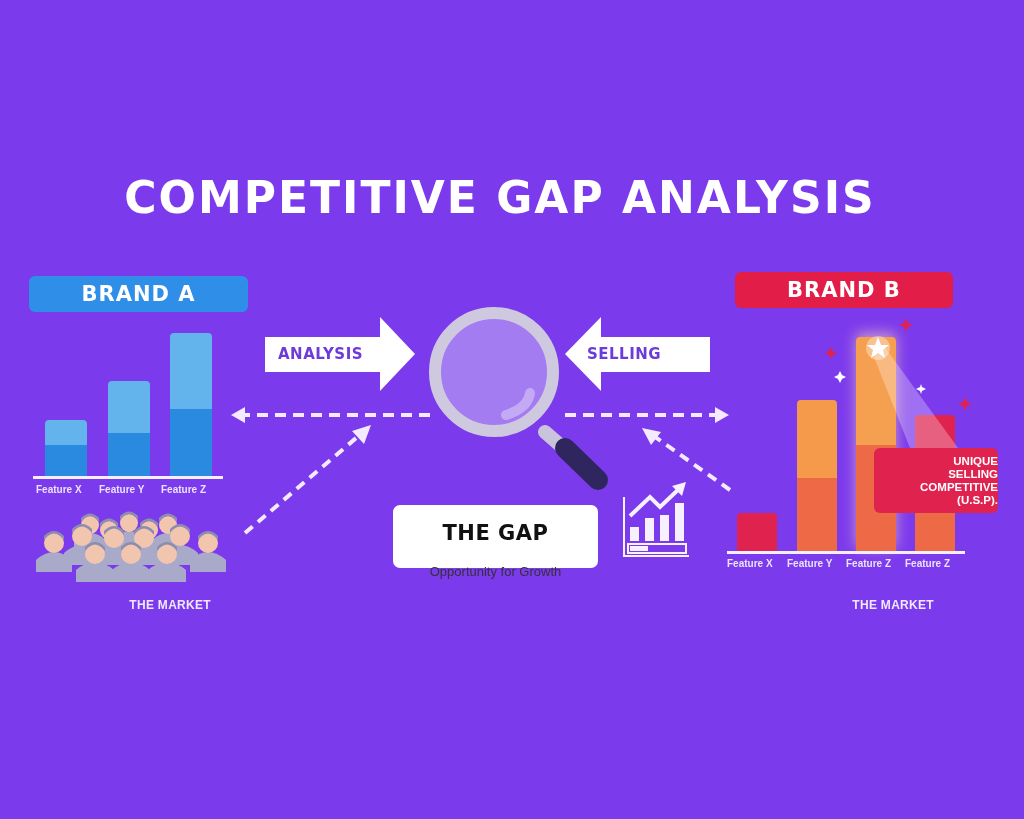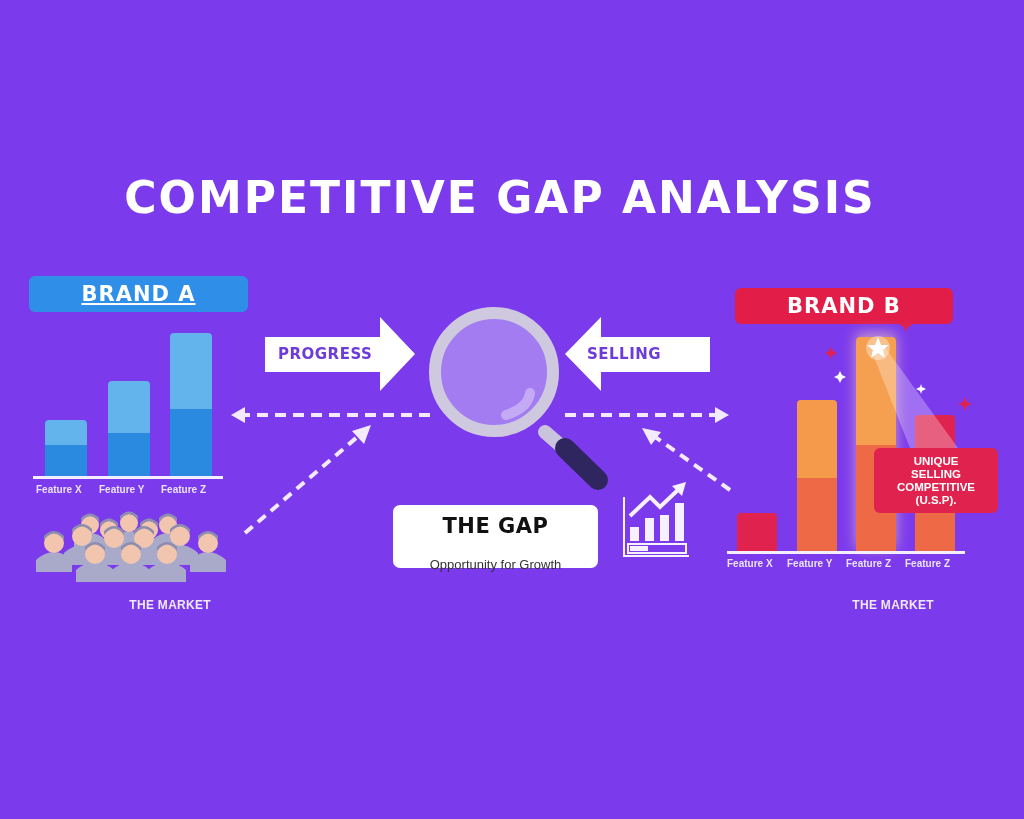--- a/index.html
+++ b/index.html
@@ -13,44 +13,44 @@
   .title {
     left: 0; top: 172px; width: 1000px; text-align: center;
     color: #ffffff; font-weight: 700; font-size: 44px; letter-spacing: 2px;
     font-family: "DejaVu Sans", sans-serif;
   }
   .brand-label {
     height: 36px; border-radius: 6px; color: #fff; font-weight: 700;
     font-size: 21px; letter-spacing: 1px; display: flex; align-items: center; justify-content: center;
     font-family: "DejaVu Sans", sans-serif;
   }
-  .brand-a { left: 29px; top: 276px; width: 219px; background: #2f8ee8; text-decoration: underline; }
-  .brand-b { left: 735px; top: 288px; width: 218px; background: #e11d48; }
+  .brand-a { left: 29px; top: 276px; width: 219px; background: #2f8ee8; }
+  .brand-b { left: 735px; top: 272px; width: 218px; background: #e11d48; }
 
   .bar { position: absolute; border-radius: 4px 4px 0 0; overflow: hidden; }
   .bar .top, .bar .bot { position: absolute; left: 0; right: 0; }
   .baseline { position: absolute; height: 3px; background: #f4efff; }
   .feat { position: absolute; color: #eae2ff; font-size: 10px; font-weight: 700; text-align: left; width: 60px; }
   .market { position: absolute; color: #efe8ff; font-size: 12px; font-weight: 700; text-align: right; width: 160px; letter-spacing: 0.3px; }
 
   .gap-box {
     left: 393px; top: 505px; width: 205px; height: 63px; background: #fff; border-radius: 7px;
     text-align: center;
   }
-  .gap-title { margin-top: 9px; font-size: 21px; font-weight: 700; color: #111; font-family: "DejaVu Sans", sans-serif; letter-spacing: 0.5px; }
+  .gap-title { margin-top: 16px; font-size: 21px; font-weight: 700; color: #111; font-family: "DejaVu Sans", sans-serif; letter-spacing: 0.5px; }
   .gap-sub { margin-top: 19px; font-size: 13px; color: #333; }
 
   .arrow-label {
     position: absolute; font-weight: 700; font-size: 15px; color: #6d3bd8;
     letter-spacing: 0.5px; font-family: "DejaVu Sans", sans-serif;
   }
   .usp {
     left: 874px; top: 448px; width: 124px; height: 65px; background: #e0234e;
     border-radius: 6px; color: #fff; font-weight: 700; font-size: 11.5px; line-height: 13px;
-    text-align: center; display: flex; flex-direction: column; justify-content: center;
+    text-align: right; display: flex; flex-direction: column; justify-content: center;
   }
   svg { position: absolute; left: 0; top: 0; }
 </style>
 </head>
 <body>
 
 <div class="abs title">COMPETITIVE GAP ANALYSIS</div>
 
 <div class="abs brand-label brand-a">BRAND A</div>
 <div class="abs brand-label brand-b">BRAND B</div>
@@ -206,21 +206,21 @@
       <path d="M112,570 q19,-16 38,0 v12 h-38 z"></path>
         <circle cx="131" cy="554" r="10" fill="#f2c6ae"></circle>
         <path d="M121,551 q10,-13 20,0 v-4 q-10,-10 -20,0z" fill="#8d8daf"></path>
       <path d="M148,570 q19,-16 38,0 v12 h-38 z"></path>
         <circle cx="167" cy="554" r="10" fill="#f2c6ae"></circle>
         <path d="M157,551 q10,-13 20,0 v-4 q-10,-10 -20,0z" fill="#8d8daf"></path>
     </g>
   </g>
 </svg>
 
-<div class="arrow-label" style="left:278px;top:345px;">PROGRESS</div>
+<div class="arrow-label" style="left:278px;top:345px;">ANALYSIS</div>
 <div class="arrow-label" style="left:587px;top:345px;">SELLING</div>
 
 <div class="abs gap-box">
   <div class="gap-title">THE GAP</div>
   <div class="gap-sub">Opportunity for Growth</div>
 </div>
 
 <div class="abs usp">
   <div>UNIQUE</div>
   <div>SELLING</div>

